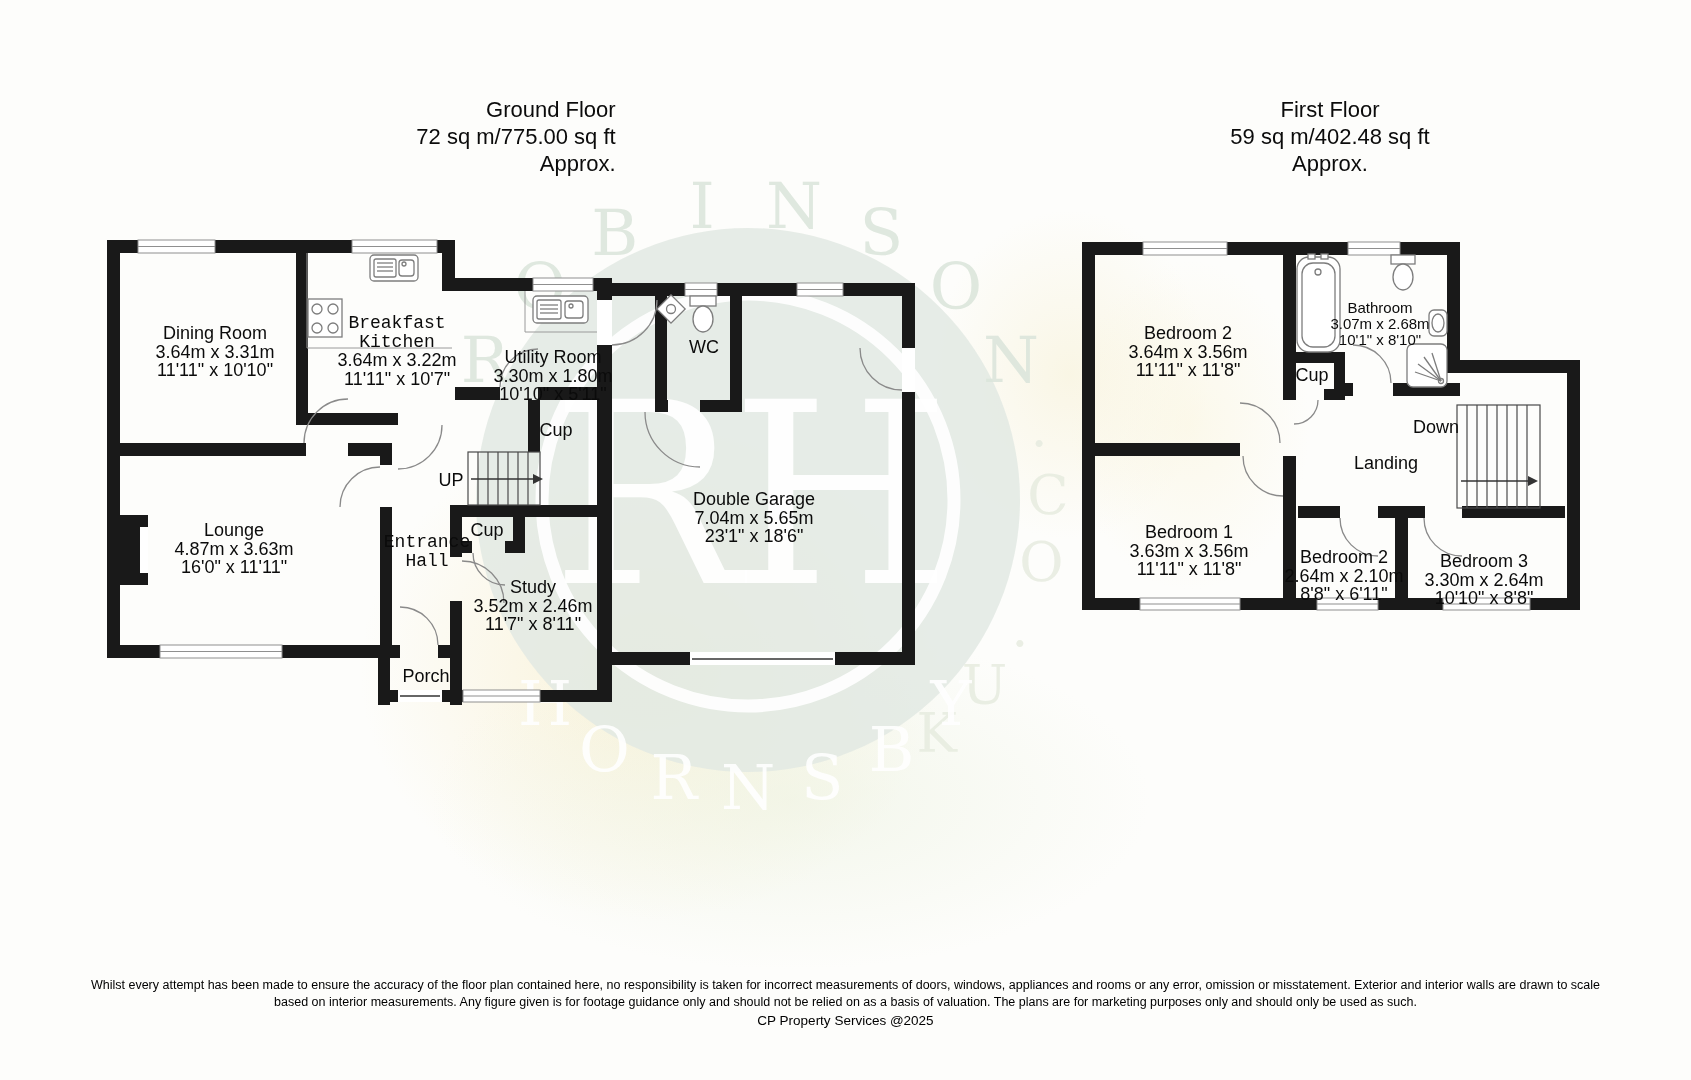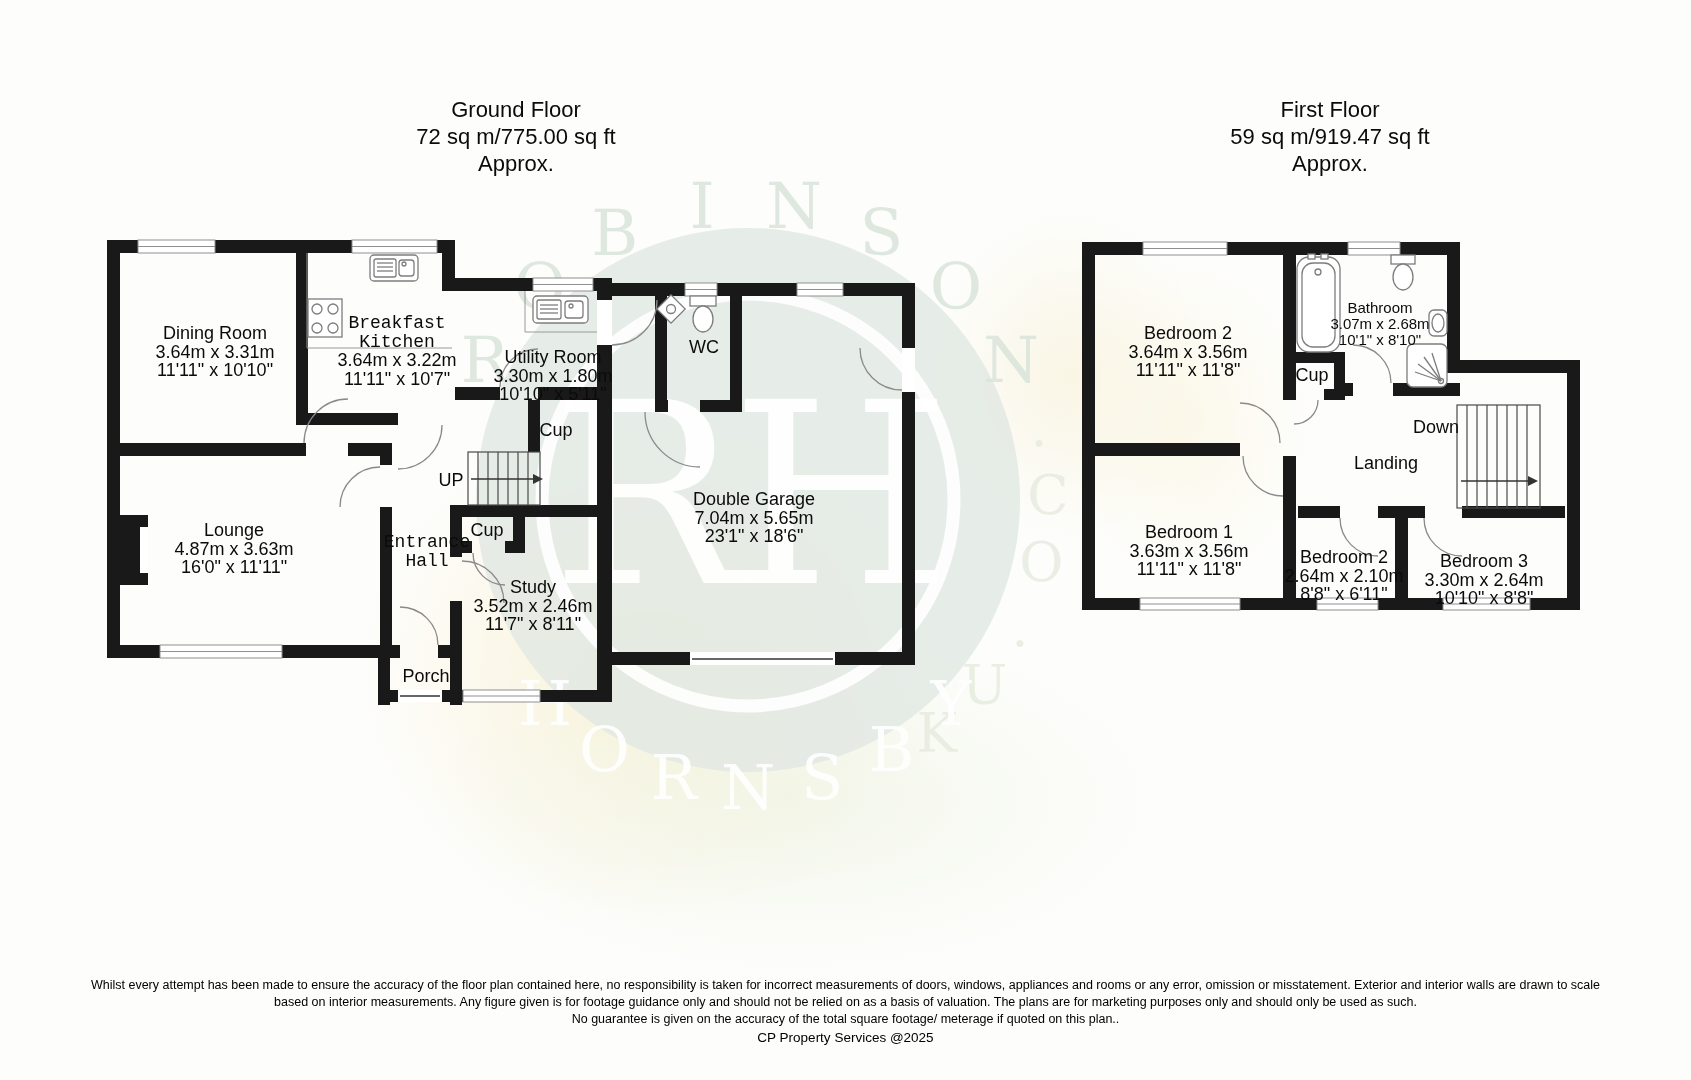--- a/index.html
+++ b/index.html
@@ -291,28 +291,28 @@
         <rect x="1407" y="344" width="40" height="43" rx="6"></rect>
         <circle cx="1441" cy="381" r="2.5"></circle>
         <line x1="1441" y1="381" x2="1415" y2="372"></line>
         <line x1="1441" y1="381" x2="1418" y2="364"></line>
         <line x1="1441" y1="381" x2="1424" y2="357"></line>
         <line x1="1441" y1="381" x2="1432" y2="353"></line>
       </g>
     </g>
   </svg>
 
-  <div class="floor-title" style="left:516px;top:96px;">
+  <div class="floor-title" style="left:516px;top:96px;text-align:right;">
     <div>Ground Floor</div>
     <div>72 sq m/775.00 sq ft</div>
     <div>Approx.</div>
   </div>
   <div class="floor-title" style="left:1330px;top:96px;">
     <div>First Floor</div>
-    <div>59 sq m/919.47 sq ft</div>
+    <div>59 sq m/402.48 sq ft</div>
     <div>Approx.</div>
   </div>
 
   <div class="room-label" style="left:215px;top:352px;text-align:center;">
     <div>Dining Room</div>
     <div>3.64m x 3.31m</div>
     <div>11'11" x 10'10"</div>
   </div>
   <div class="room-label" style="left:397px;top:351px;">
     <div class="wrap" style="width:100px;margin:0 auto;">Breakfast Kitchen</div>
@@ -389,17 +389,16 @@
   </div>
   <div class="room-label" style="left:1484px;top:580px;">
     <div>Bedroom 3</div>
     <div>3.30m x 2.64m</div>
     <div>10'10" x 8'8"</div>
   </div>
 
   <div id="footer">
     <div>Whilst every attempt has been made to ensure the accuracy of the floor plan contained here, no responsibility is taken for incorrect measurements of doors, windows, appliances and rooms or any error, omission or misstatement. Exterior and interior walls are drawn to scale</div>
     <div>based on interior measurements. Any figure given is for footage guidance only and should not be relied on as a basis of valuation. The plans are for marketing purposes only and should only be used as such.</div>
-    <div>No guarantee is given on the accuracy of the total square footage/ meterage if quoted on this plan..</div>
     <div class="copy">CP Property Services @2025</div>
   </div>
 
 </div>
 
 </body></html>

